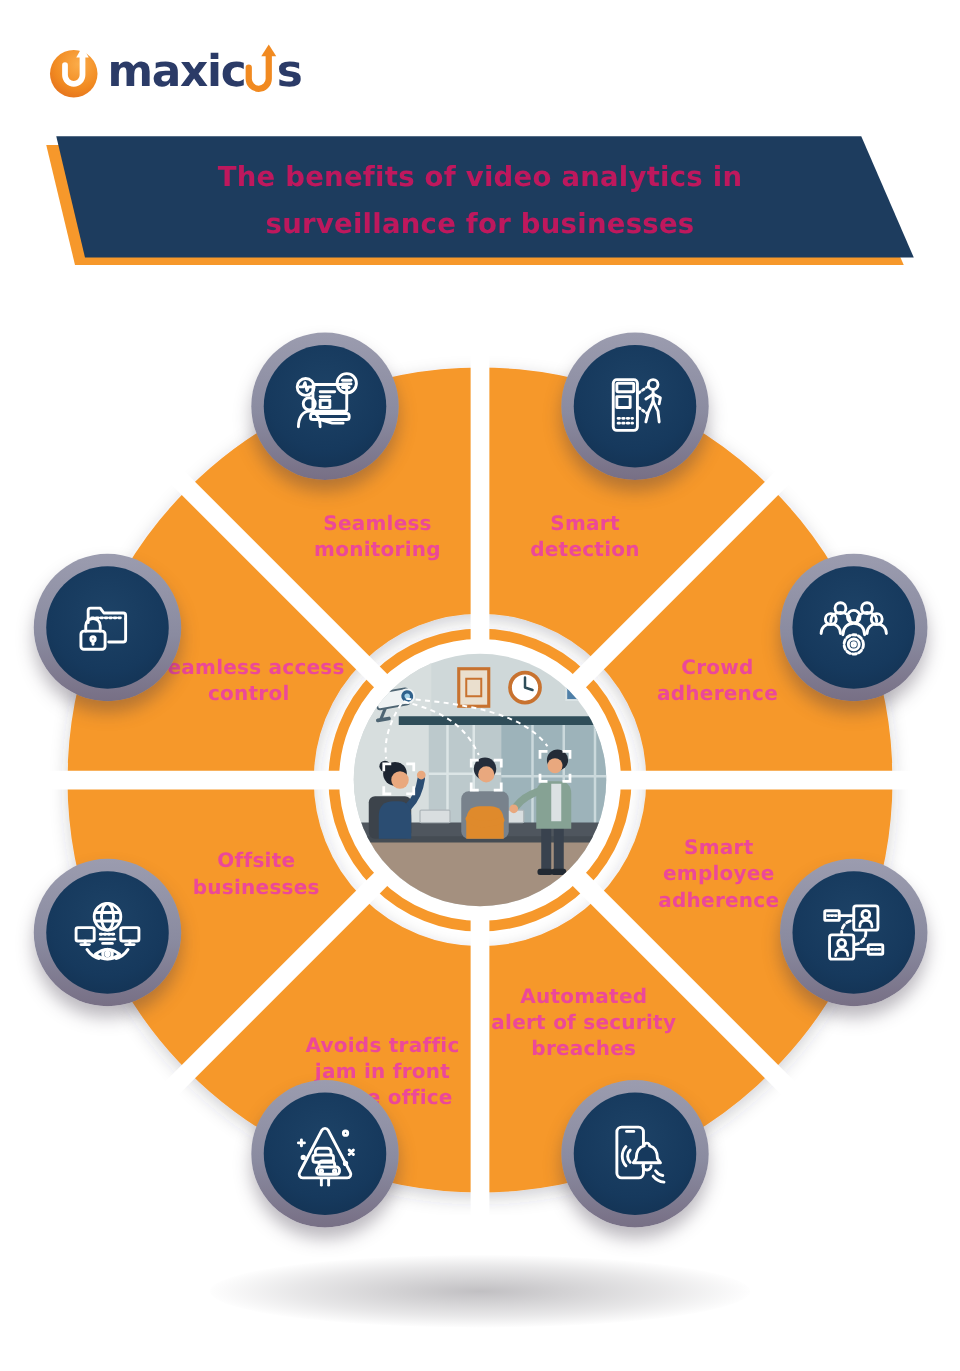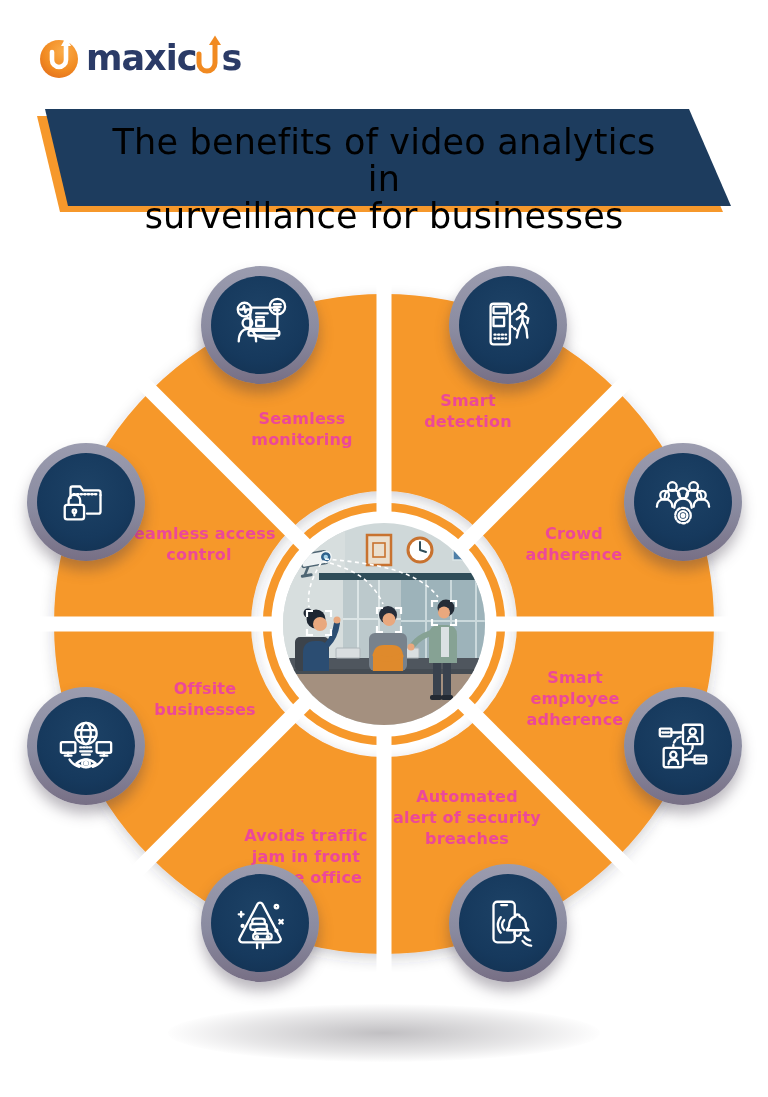--- a/index.html
+++ b/index.html
@@ -10,22 +10,22 @@
   }
   
   .logo-row{position:absolute;left:36px;top:24px;display:flex;align-items:flex-end;height:56px;}
   .brand-text{font-size:35px;font-weight:bold;color:#2B3B67;letter-spacing:-1px;line-height:1;padding-bottom:4px;}
   .logo-badge{margin-right:4px;}
   .u-arrow{margin:0 -1px;}
   
   .canvas{position:absolute;left:0;top:0;}
   .banner-title{
     position:absolute;left:104px;top:124px;width:560px;
-    text-align:center;color:#000000;font-weight:normal;
-    font-size:35px;line-height:37px;letter-spacing:.2px;
+    text-align:center;color:#be185d;font-weight:bold;
+    font-size:22px;line-height:37px;letter-spacing:.2px;
   }
   
   .seg-label{
     position:absolute;transform:translate(-50%,-50%);
     color:#ec4899;font-weight:bold;font-size:16px;line-height:1.32;
     text-align:center;letter-spacing:.2px;
   }
   
   .icon-node{
     position:absolute;width:118px;height:118px;border-radius:50%;
@@ -187,21 +187,21 @@
       </g>
     </g>
   </svg>
 
   <div class="banner-title">
     <div>The benefits of video analytics in</div>
     <div>surveillance for businesses</div>
   </div>
 
   <div class="seg-label" style="left:302px;top:429px;width:112px">Seamless monitoring</div>
-  <div class="seg-label" style="left:468px;top:411px;width:102px">Smart detection</div>
+  <div class="seg-label" style="left:468px;top:429px;width:102px">Smart detection</div>
   <div class="seg-label" style="left:574px;top:544px;width:140px">Crowd adherence</div>
   <div class="seg-label" style="left:575px;top:699px;width:142px">Smart employee adherence</div>
   <div class="seg-label" style="left:467px;top:818px;width:150px">Automated alert of security breaches</div>
   <div class="seg-label" style="left:306px;top:857px;width:132px">Avoids traffic jam in front of the office</div>
   <div class="seg-label" style="left:205px;top:699px;width:112px">Offsite businesses</div>
   <div class="seg-label" style="left:199px;top:544px;width:156px">Seamless access control</div>
 
   <div class="icon-node" style="left:260px;top:325px">
     <div class="icon-core">
       <svg width="58" height="58" viewBox="0 0 60 60">

